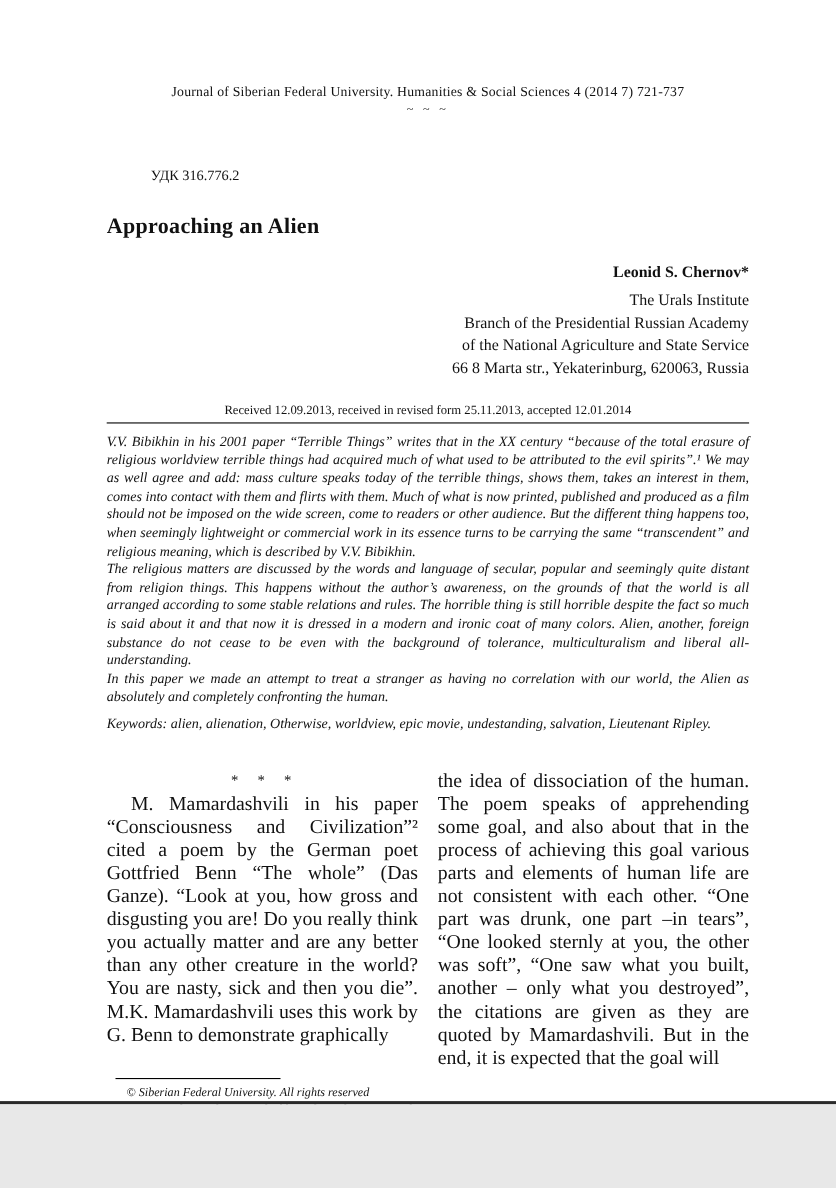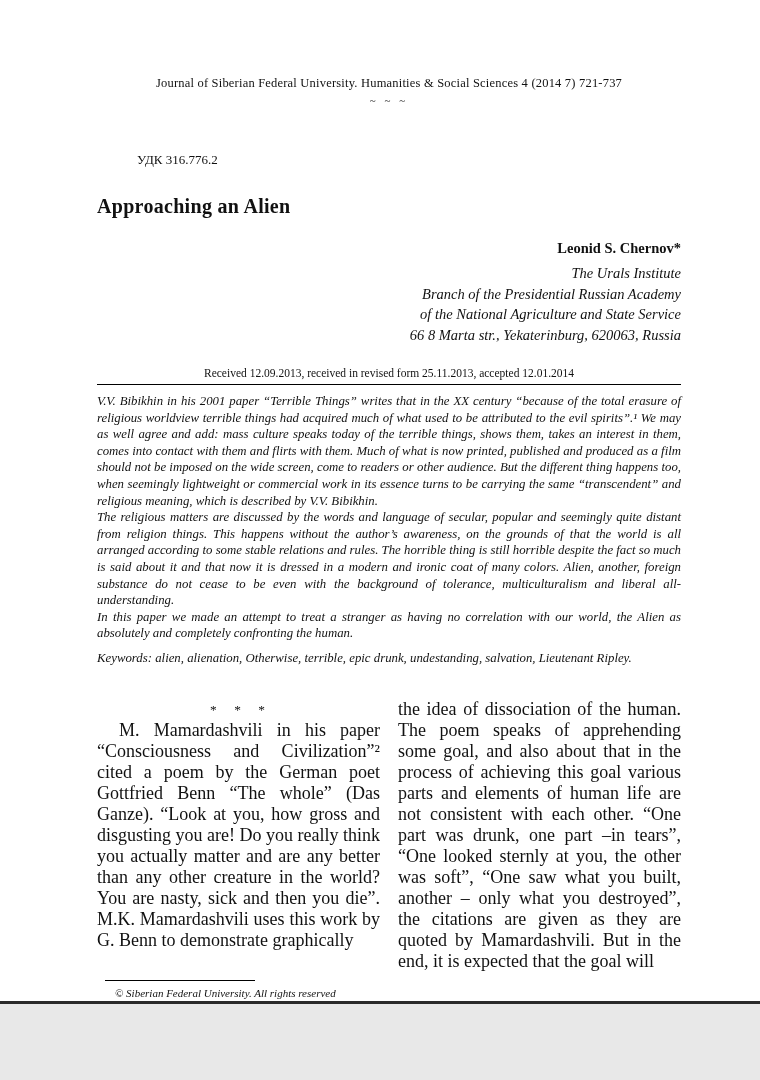--- a/index.html
+++ b/index.html
@@ -43,21 +43,20 @@
     margin-top: 22px;
     text-align: right;
   }
   .author-name {
     font-size: 14.5px;
     font-weight: bold;
     margin-bottom: 6px;
   }
   .affil-line {
     font-size: 14.5px;
-    font-style: italic;
     line-height: 20.5px;
   }
   .received {
     margin-top: 22px;
     text-align: center;
     font-size: 11.5px;
   }
   .rule {
     border: 0;
     border-top: 1.4px solid #000;
@@ -142,21 +141,21 @@
   </div>
 
   <div class="received">Received 12.09.2013, received in revised form 25.11.2013, accepted 12.01.2014</div>
 
   <hr class="rule">
 
   <div class="abstract">
     <p>V.V. Bibikhin in his 2001 paper “Terrible Things” writes that in the XX century “because of the total erasure of religious worldview terrible things had acquired much of what used to be attributed to the evil spirits”.¹ We may as well agree and add: mass culture speaks today of the terrible things, shows them, takes an interest in them, comes into contact with them and flirts with them. Much of what is now printed, published and produced as a film should not be imposed on the wide screen, come to readers or other audience. But the different thing happens too, when seemingly lightweight or commercial work in its essence turns to be carrying the same “transcendent” and religious meaning, which is described by V.V. Bibikhin.</p>
     <p>The religious matters are discussed by the words and language of secular, popular and seemingly quite distant from religion things. This happens without the author’s awareness, on the grounds of that the world is all arranged according to some stable relations and rules. The horrible thing is still horrible despite the fact so much is said about it and that now it is dressed in a modern and ironic coat of many colors. Alien, another, foreign substance do not cease to be even with the background of tolerance, multiculturalism and liberal all-understanding.</p>
     <p>In this paper we made an attempt to treat a stranger as having no correlation with our world, the Alien as absolutely and completely confronting the human.</p>
-    <p class="keywords">Keywords: alien, alienation, Otherwise, terrible, epic drunk, undestanding, salvation, Lieutenant Ripley.</p>
+    <p class="keywords">Keywords: alien, alienation, Otherwise, worldview, epic movie, undestanding, salvation, Lieutenant Ripley.</p>
   </div>
 
   <div class="columns">
     <div class="col">
       <div class="stars">* * *</div>
       <p class="body-p indent">M. Mamardashvili in his paper “Consciousness and Civilization”² cited a poem by the German poet Gottfried Benn “The whole” (Das Ganze). “Look at you, how gross and disgusting you are! Do you really think you actually matter and are any better than any other creature in the world? You are nasty, sick and then you die”. M.K. Mamardashvili uses this work by G. Benn to demonstrate graphically</p>
     </div>
     <div class="col">
       <p class="body-p">the idea of dissociation of the human. The poem speaks of apprehending some goal, and also about that in the process of achieving this goal various parts and elements of human life are not consistent with each other. “One part was drunk, one part –in tears”, “One looked sternly at you, the other was soft”, “One saw what you built, another – only what you destroyed”, the citations are given as they are quoted by Mamardashvili. But in the end, it is expected that the goal will</p>
     </div>

